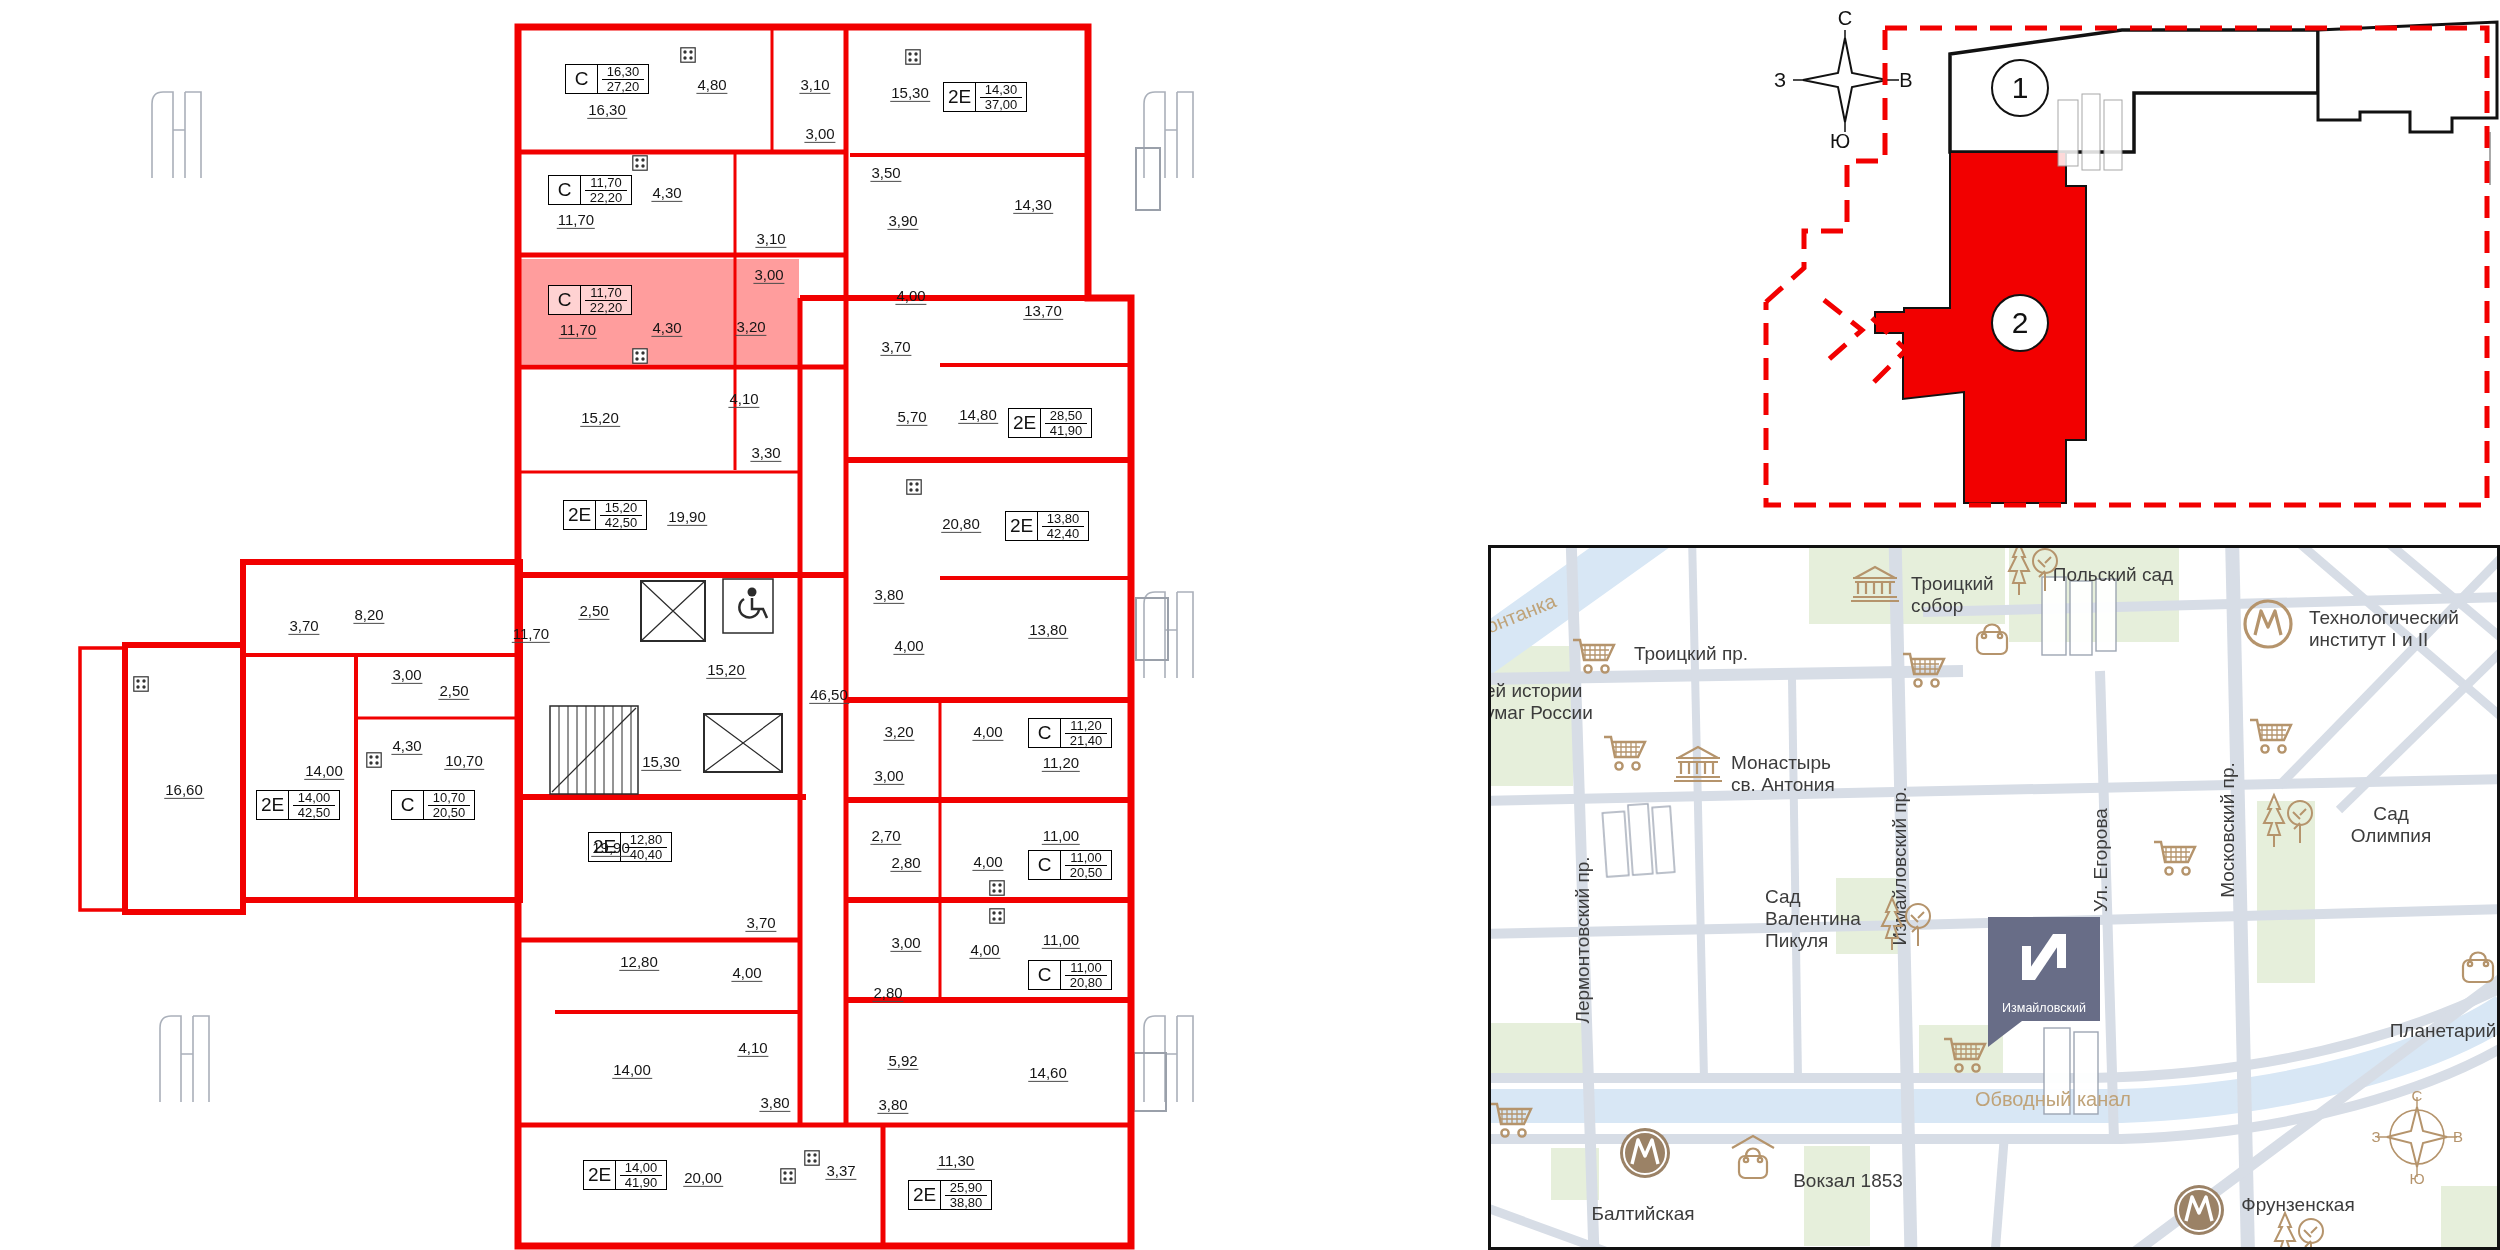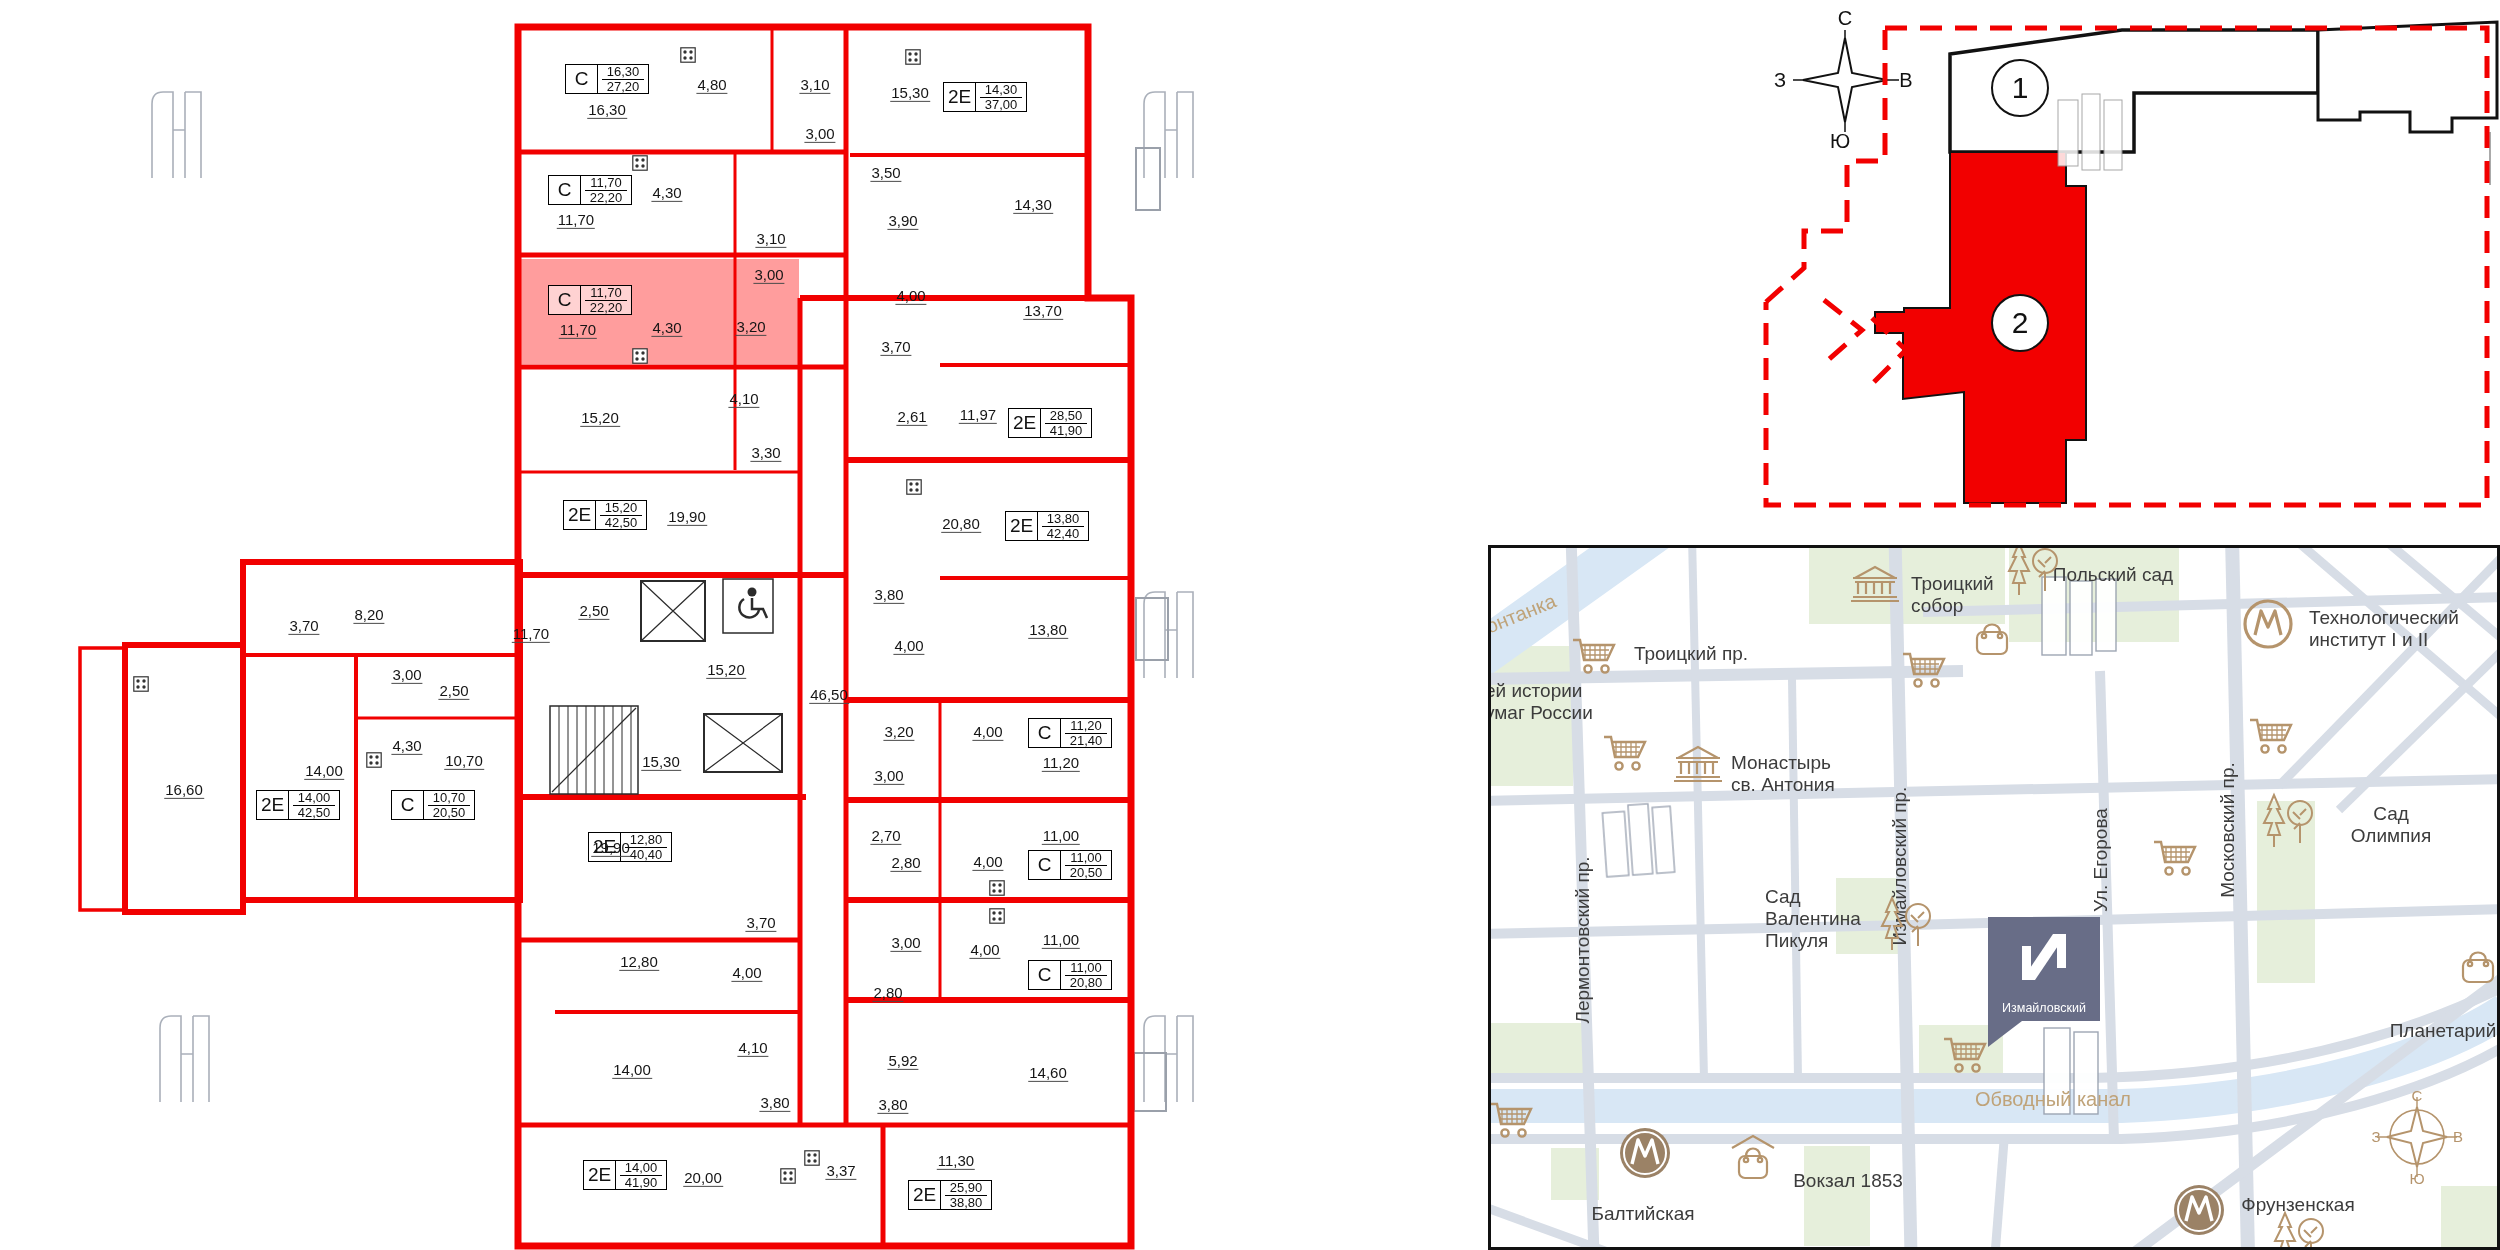--- a/index.html
+++ b/index.html
@@ -239,22 +239,22 @@
         <div class="dim" style="left: 578px; top: 330px;">11,70</div>
         <div class="dim" style="left: 667px; top: 328px;">4,30</div>
         <div class="dim" style="left: 769px; top: 275px;">3,00</div>
         <div class="dim" style="left: 751px; top: 327px;">3,20</div>
         <div class="dim" style="left: 600px; top: 418px;">15,20</div>
         <div class="dim" style="left: 744px; top: 399px;">4,10</div>
         <div class="dim" style="left: 766px; top: 453px;">3,30</div>
         <div class="dim" style="left: 911px; top: 296px;">4,00</div>
         <div class="dim" style="left: 1043px; top: 311px;">13,70</div>
         <div class="dim" style="left: 896px; top: 347px;">3,70</div>
-        <div class="dim" style="left: 912px; top: 417px;">2,61</div>
-        <div class="dim" style="left: 978px; top: 415px;">11,97</div>
+        <div class="dim" style="left: 912px; top: 417px;">5,70</div>
+        <div class="dim" style="left: 978px; top: 415px;">14,80</div>
         <div class="dim" style="left: 687px; top: 517px;">19,90</div>
         <div class="dim" style="left: 594px; top: 611px;">2,50</div>
         <div class="dim" style="left: 531px; top: 634px;">11,70</div>
         <div class="dim" style="left: 726px; top: 670px;">15,20</div>
         <div class="dim" style="left: 829px; top: 695px;">46,50</div>
         <div class="dim" style="left: 661px; top: 762px;">15,30</div>
         <div class="dim" style="left: 961px; top: 524px;">20,80</div>
         <div class="dim" style="left: 889px; top: 595px;">3,80</div>
         <div class="dim" style="left: 909px; top: 646px;">4,00</div>
         <div class="dim" style="left: 1048px; top: 630px;">13,80</div>

